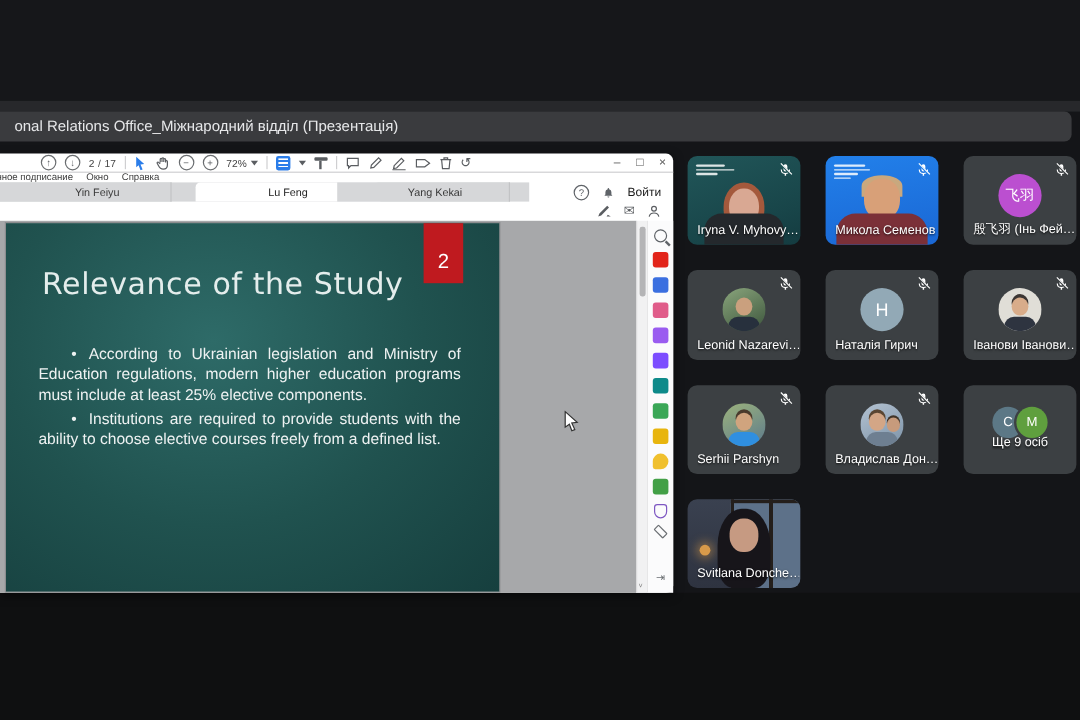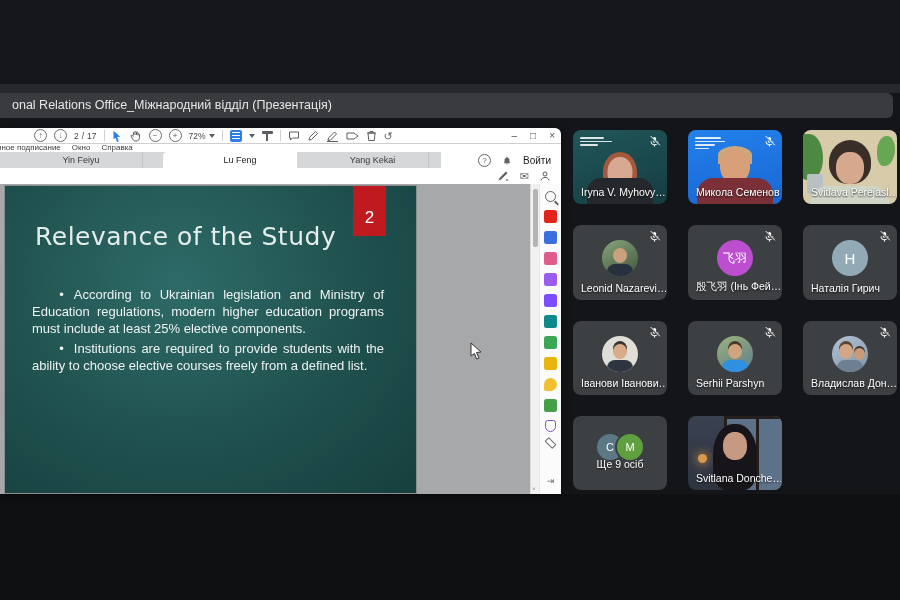--- a/index.html
+++ b/index.html
@@ -183,21 +183,21 @@
   </div>
 
   <div class="abs" id="tabstrip-band"></div>
   <div class="tab inactive" style="left:0;width:143px;">
     <span>Yin Feiyu</span>
   </div>
   <div class="tab active" style="left:143px;width:154px;margin-left:20px;">
     <span>Lu Feng</span>
     <span class="close">×</span>
   </div>
-  <div class="tab inactive" style="left:297px;width:132px;">
+  <div class="tab inactive" style="left:281px;width:144px;">
     <span>Yang Kekai</span>
   </div>
 
   <div class="abs" id="acct-cluster">
     <span class="help-circle">?</span>
     <svg width="10" height="11" viewBox="0 0 24 24">
         <path fill="#5f6368" d="M12 22a2 2 0 0 0 2-2h-4a2 2 0 0 0 2 2zm6-6V11a6 6 0 0 0-4.5-5.8V4.5a1.5 1.5 0 0 0-3 0v.7A6 6 0 0 0 6 11v5l-1.7 1.7v.8h15.4v-.8z"></path>
       </svg>
     <span id="signin">Войти</span>
   </div>
@@ -325,52 +325,43 @@
       <div class="face"></div>
       <div class="bodyp"></div>
     <svg class="mic" viewBox="0 0 24 24">
         <path fill="#fff" d="M12 14.5A3 3 0 0 0 15 11.5v-5a3 3 0 0 0-6 0v5a3 3 0 0 0 3 3zm5.5-3a5.5 5.5 0 0 1-11 0H4.8a7.2 7.2 0 0 0 6.1 7.1V21h2.2v-2.4a7.2 7.2 0 0 0 6.1-7.1z"></path>
         <path stroke="#2280ea" stroke-width="3.4" d="M4.2 2.6l17 17" fill="none"></path>
         <path stroke="#fff" stroke-width="1.8" d="M5 2l17 17" fill="none"></path>
       </svg>
     <div class="name">Микола Семенов</div>
   </div>
 
-  <div class="tile t-svitlava">
-    <div class="plant-l"></div>
-    <div class="plant-r"></div>
-    <div class="pot"></div>
-    <div class="hair"></div>
-      <div class="face"></div>
-      <div class="bodyp"></div>
-    <div class="name">Svitlava Perejasl…</div>
+
+  <div class="tile">
+    <div class="avwrap av-feiyu">飞羽</div>
+    <svg class="mic" viewBox="0 0 24 24">
+        <path fill="#fff" d="M12 14.5A3 3 0 0 0 15 11.5v-5a3 3 0 0 0-6 0v5a3 3 0 0 0 3 3zm5.5-3a5.5 5.5 0 0 1-11 0H4.8a7.2 7.2 0 0 0 6.1 7.1V21h2.2v-2.4a7.2 7.2 0 0 0 6.1-7.1z"></path>
+        <path stroke="#3c4043" stroke-width="3.4" d="M4.2 2.6l17 17" fill="none"></path>
+        <path stroke="#fff" stroke-width="1.8" d="M5 2l17 17" fill="none"></path>
+      </svg>
+    <div class="name">殷飞羽 (Інь Фей…</div>
   </div>
 
   <div class="tile">
     <div class="avwrap av-leonid">
         <div class="pav-bg"></div>
         <div class="pav-head"></div>
         <div class="pav-body"></div>
       </div>
     <svg class="mic" viewBox="0 0 24 24">
         <path fill="#fff" d="M12 14.5A3 3 0 0 0 15 11.5v-5a3 3 0 0 0-6 0v5a3 3 0 0 0 3 3zm5.5-3a5.5 5.5 0 0 1-11 0H4.8a7.2 7.2 0 0 0 6.1 7.1V21h2.2v-2.4a7.2 7.2 0 0 0 6.1-7.1z"></path>
         <path stroke="#3c4043" stroke-width="3.4" d="M4.2 2.6l17 17" fill="none"></path>
         <path stroke="#fff" stroke-width="1.8" d="M5 2l17 17" fill="none"></path>
       </svg>
     <div class="name">Leonid Nazarevi…</div>
-  </div>
-
-  <div class="tile">
-    <div class="avwrap av-feiyu">飞羽</div>
-    <svg class="mic" viewBox="0 0 24 24">
-        <path fill="#fff" d="M12 14.5A3 3 0 0 0 15 11.5v-5a3 3 0 0 0-6 0v5a3 3 0 0 0 3 3zm5.5-3a5.5 5.5 0 0 1-11 0H4.8a7.2 7.2 0 0 0 6.1 7.1V21h2.2v-2.4a7.2 7.2 0 0 0 6.1-7.1z"></path>
-        <path stroke="#3c4043" stroke-width="3.4" d="M4.2 2.6l17 17" fill="none"></path>
-        <path stroke="#fff" stroke-width="1.8" d="M5 2l17 17" fill="none"></path>
-      </svg>
-    <div class="name">殷飞羽 (Інь Фей…</div>
   </div>
 
   <div class="tile">
     <div class="avwrap av-natalia">Н</div>
     <svg class="mic" viewBox="0 0 24 24">
         <path fill="#fff" d="M12 14.5A3 3 0 0 0 15 11.5v-5a3 3 0 0 0-6 0v5a3 3 0 0 0 3 3zm5.5-3a5.5 5.5 0 0 1-11 0H4.8a7.2 7.2 0 0 0 6.1 7.1V21h2.2v-2.4a7.2 7.2 0 0 0 6.1-7.1z"></path>
         <path stroke="#3c4043" stroke-width="3.4" d="M4.2 2.6l17 17" fill="none"></path>
         <path stroke="#fff" stroke-width="1.8" d="M5 2l17 17" fill="none"></path>
       </svg>
     <div class="name">Наталія Гирич</div>

